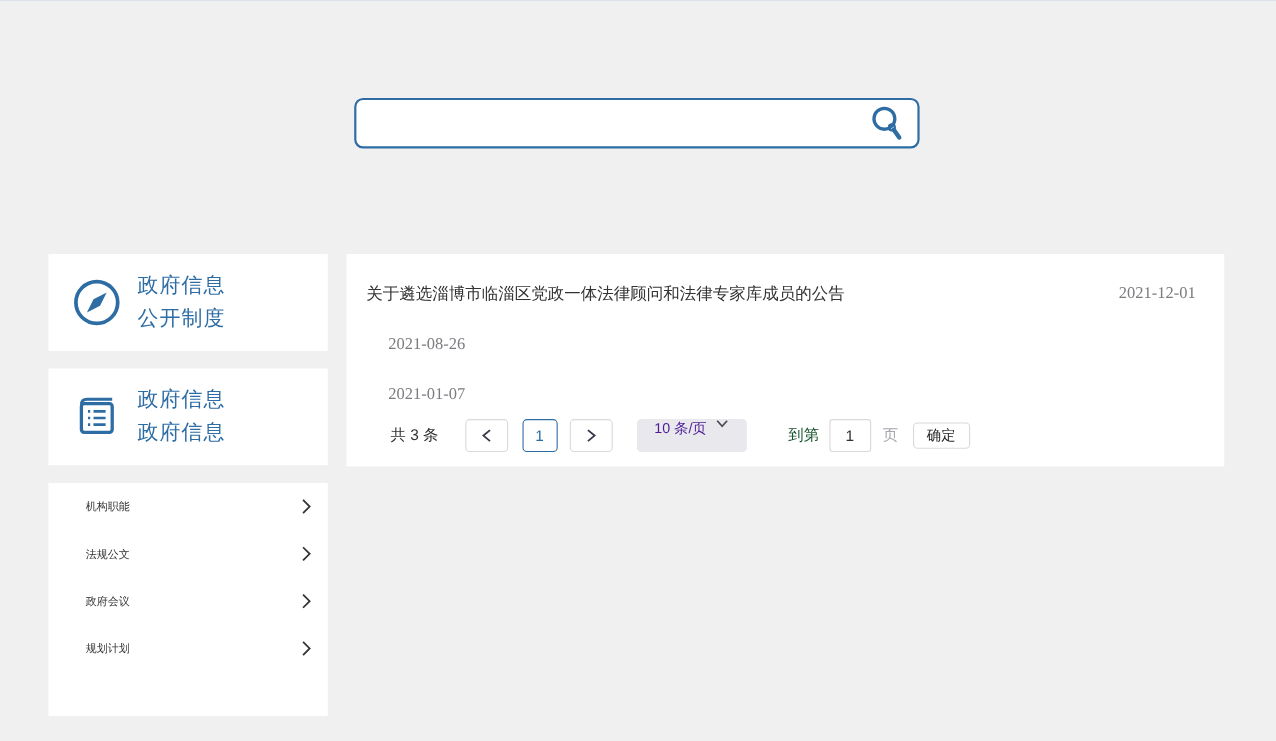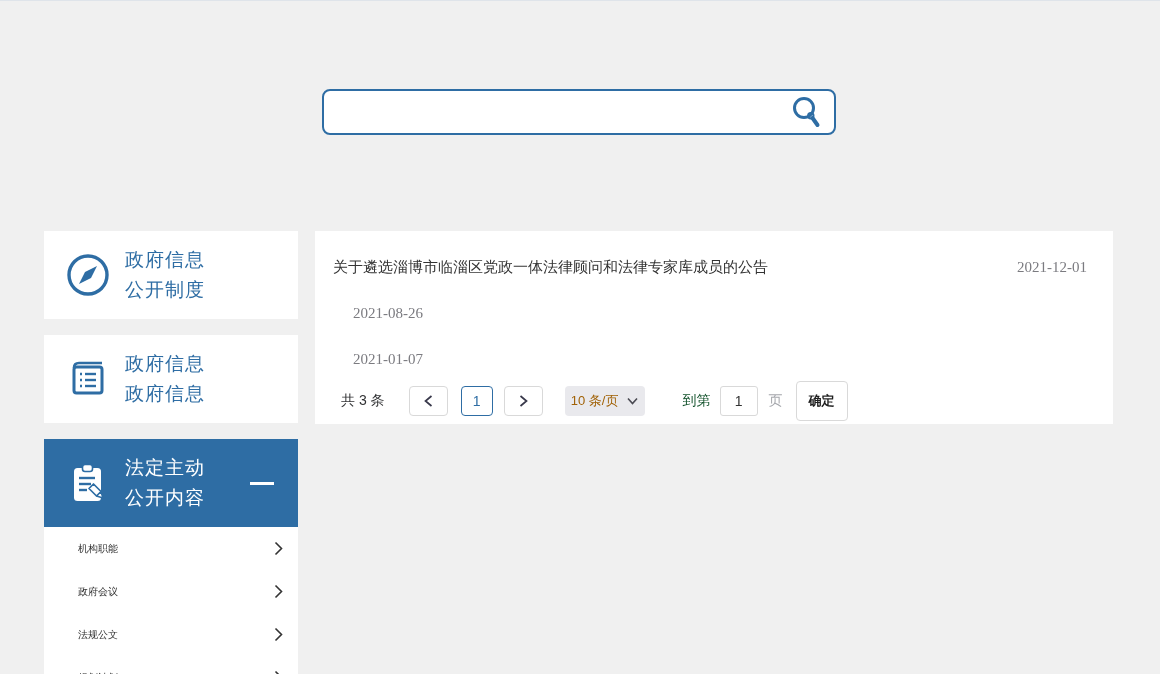--- a/index.html
+++ b/index.html
@@ -59,47 +59,47 @@
   .rows { position:absolute; left:0; top:13px; width:100%; }
   .row { height:46px; display:flex; align-items:center; padding:0 26px 0 18px; cursor:pointer; }
   .row .title { font-size:15px; color:#333; flex:1; white-space:nowrap; overflow:hidden; }
   .row .date {
     font-family:"Liberation Serif","DejaVu Serif",serif;
     font-size:15px; color:#7b7b80; margin-left:20px; flex:none;
   }
 
   
   .pager {
-    position:absolute; left:2px; top:150px; width:100%;
+    position:absolute; left:16px; top:150px; width:100%;
     display:flex; align-items:center; font-size:14px; color:#303133;padding-left:19px;
   }
   .total { margin-left:5px; }
   .pg-btn {
     height:30px; background:#fff; border:1px solid #d9d9d9; border-radius:4px;
     display:flex; align-items:center; justify-content:center; cursor:pointer;
   }
   .btn-prev { margin-left:24px; width:39px; }
   .btn-page { margin-left:13px; width:32px; border-color:#2e6da4; color:#2e6da4; font-size:14px; }
   .btn-next { margin-left:11px; width:39px; }
   .page-size {
-    margin-left:22px; height:30px; width:80px; background:#e9e9ed; border-radius:4px;
-    display:flex; align-items:center; justify-content:center; gap:9px;
-    font-size:13px; color:#a16207; cursor:pointer;
+    margin-left:22px; height:30px; width:100px; background:#e9e9ed; border-radius:4px;
+    display:flex; justify-content:center; gap:9px;
+    font-size:13px; color:#4c1d95; cursor:pointer;
   }
   .goto-label { margin-left:38px; color:#14532d; }
   .goto-input {
     margin-left:9px; width:38px; height:30px; border:1px solid #d9d9d9; border-radius:3px;
     text-align:center; font-size:14px; color:#333; background:#fff; outline:none;
     font-family:inherit;
   }
   .goto-suffix { margin-left:11px; color:#a5a7ac; }
   .btn-confirm {
-    margin-left:13px; height:40px; padding:0 12px;
+    margin-left:13px; height:24px; padding:0 12px;
     background:#fff; border:1px solid #d9d9d9; border-radius:4px;
-    font-size:13px; font-weight:700; color:#1f1f1f; cursor:pointer;
+    font-size:13px; font-weight:400; color:#1f1f1f; cursor:pointer;
     font-family:inherit;
   }
 </style>
 </head>
 <body>
 
 <div class="search-wrap">
   <input class="search-input" type="text" value="" style="">
   <button class="search-btn">
     <span style="display:flex">
@@ -139,57 +139,40 @@
         <line x1="15" y1="30" x2="17" y2="30" stroke-width="2.4"></line>
         <line x1="20" y1="30" x2="31" y2="30" stroke-width="2.4"></line>
       </svg>
     </span>
     <span class="labels">
       <div>政府信息</div>
       <div>政府信息</div>
     </span>
   </div>
 
-  <div class="side-card active">
-    <span class="icon-box">
-      <svg width="46" height="46" viewBox="0 0 46 46">
-        <rect x="9" y="8" width="27" height="33" rx="3.5" fill="#fff"></rect>
-        <rect x="17.5" y="4.5" width="10" height="7" rx="2.5" fill="#fff" stroke="#2e6da4" stroke-width="1.6"></rect>
-        <line x1="14" y1="18" x2="30" y2="18" stroke="#2e6da4" stroke-width="2.4"></line>
-        <line x1="14" y1="24" x2="26" y2="24" stroke="#2e6da4" stroke-width="2.4"></line>
-        <line x1="14" y1="30" x2="22" y2="30" stroke="#2e6da4" stroke-width="2.4"></line>
-        <path d="M24 28.5 L28.5 24 L36 31.5 L31.5 36 Z M31.5 36 L36 31.5 L38 38 Z" fill="#fff" stroke="#2e6da4" stroke-width="1.7" stroke-linejoin="round"></path>
-      </svg>
-    </span>
-    <span class="labels">
-      <div>法定主动</div>
-      <div>公开内容</div>
-    </span>
-    <span class="minus-bar"></span>
-  </div>
 
   <div class="submenu">
     <div class="submenu-item">
       <span>机构职能</span>
       <span class="chev">
         <svg width="9" height="15" viewBox="0 0 9 15">
             <path d="M1.5 1.5 L7.5 7.5 L1.5 13.5" fill="none" stroke="#333" stroke-width="1.6"></path>
           </svg>
       </span>
     </div>
     <div class="submenu-item">
+      <span>法规公文</span>
+      <span class="chev">
+        <svg width="9" height="15" viewBox="0 0 9 15">
+            <path d="M1.5 1.5 L7.5 7.5 L1.5 13.5" fill="none" stroke="#333" stroke-width="1.6"></path>
+          </svg>
+      </span>
+    </div>
+    <div class="submenu-item">
       <span>政府会议</span>
-      <span class="chev">
-        <svg width="9" height="15" viewBox="0 0 9 15">
-            <path d="M1.5 1.5 L7.5 7.5 L1.5 13.5" fill="none" stroke="#333" stroke-width="1.6"></path>
-          </svg>
-      </span>
-    </div>
-    <div class="submenu-item">
-      <span>法规公文</span>
       <span class="chev">
         <svg width="9" height="15" viewBox="0 0 9 15">
             <path d="M1.5 1.5 L7.5 7.5 L1.5 13.5" fill="none" stroke="#333" stroke-width="1.6"></path>
           </svg>
       </span>
     </div>
     <div class="submenu-item">
       <span>规划计划</span>
       <span class="chev">
         <svg width="9" height="15" viewBox="0 0 9 15">

